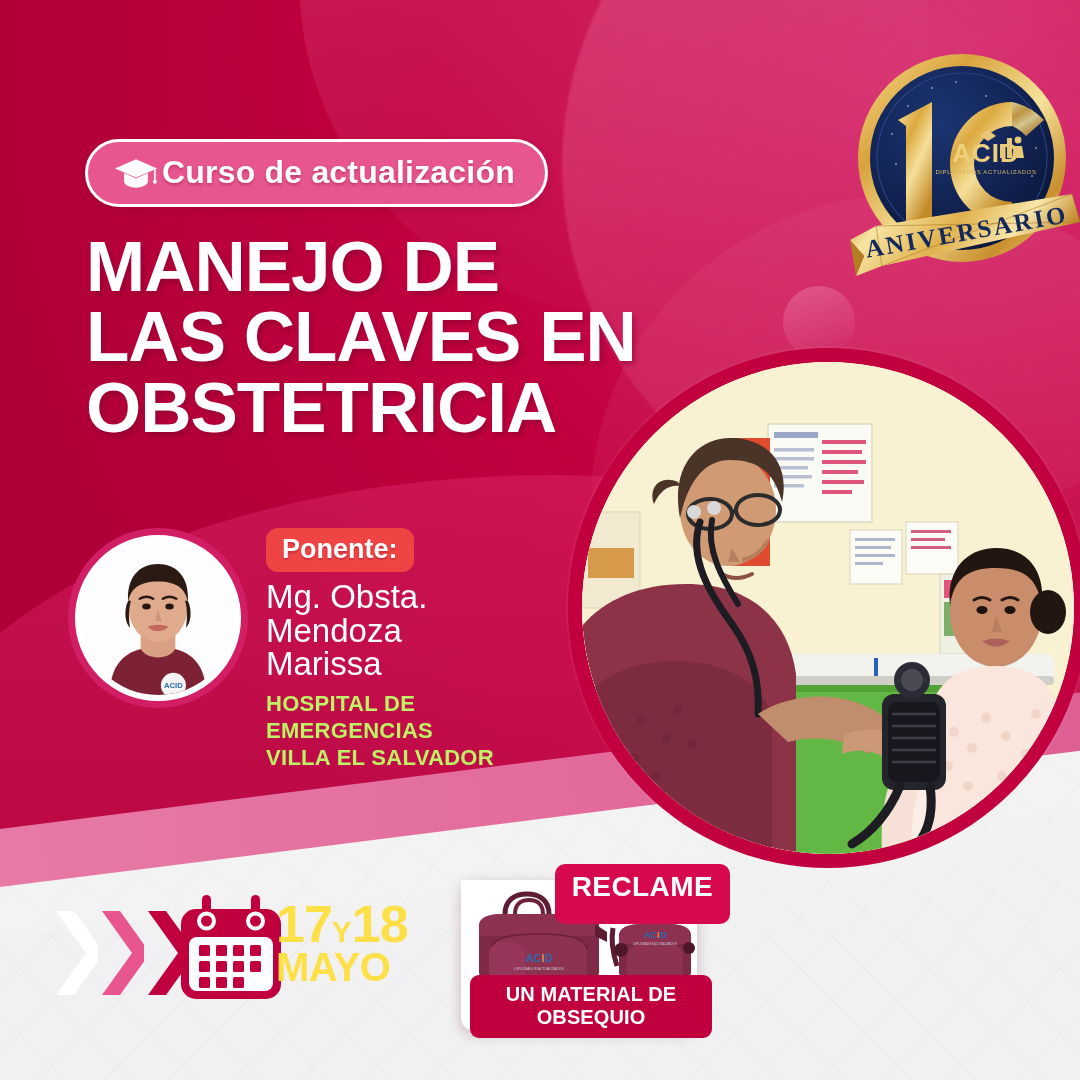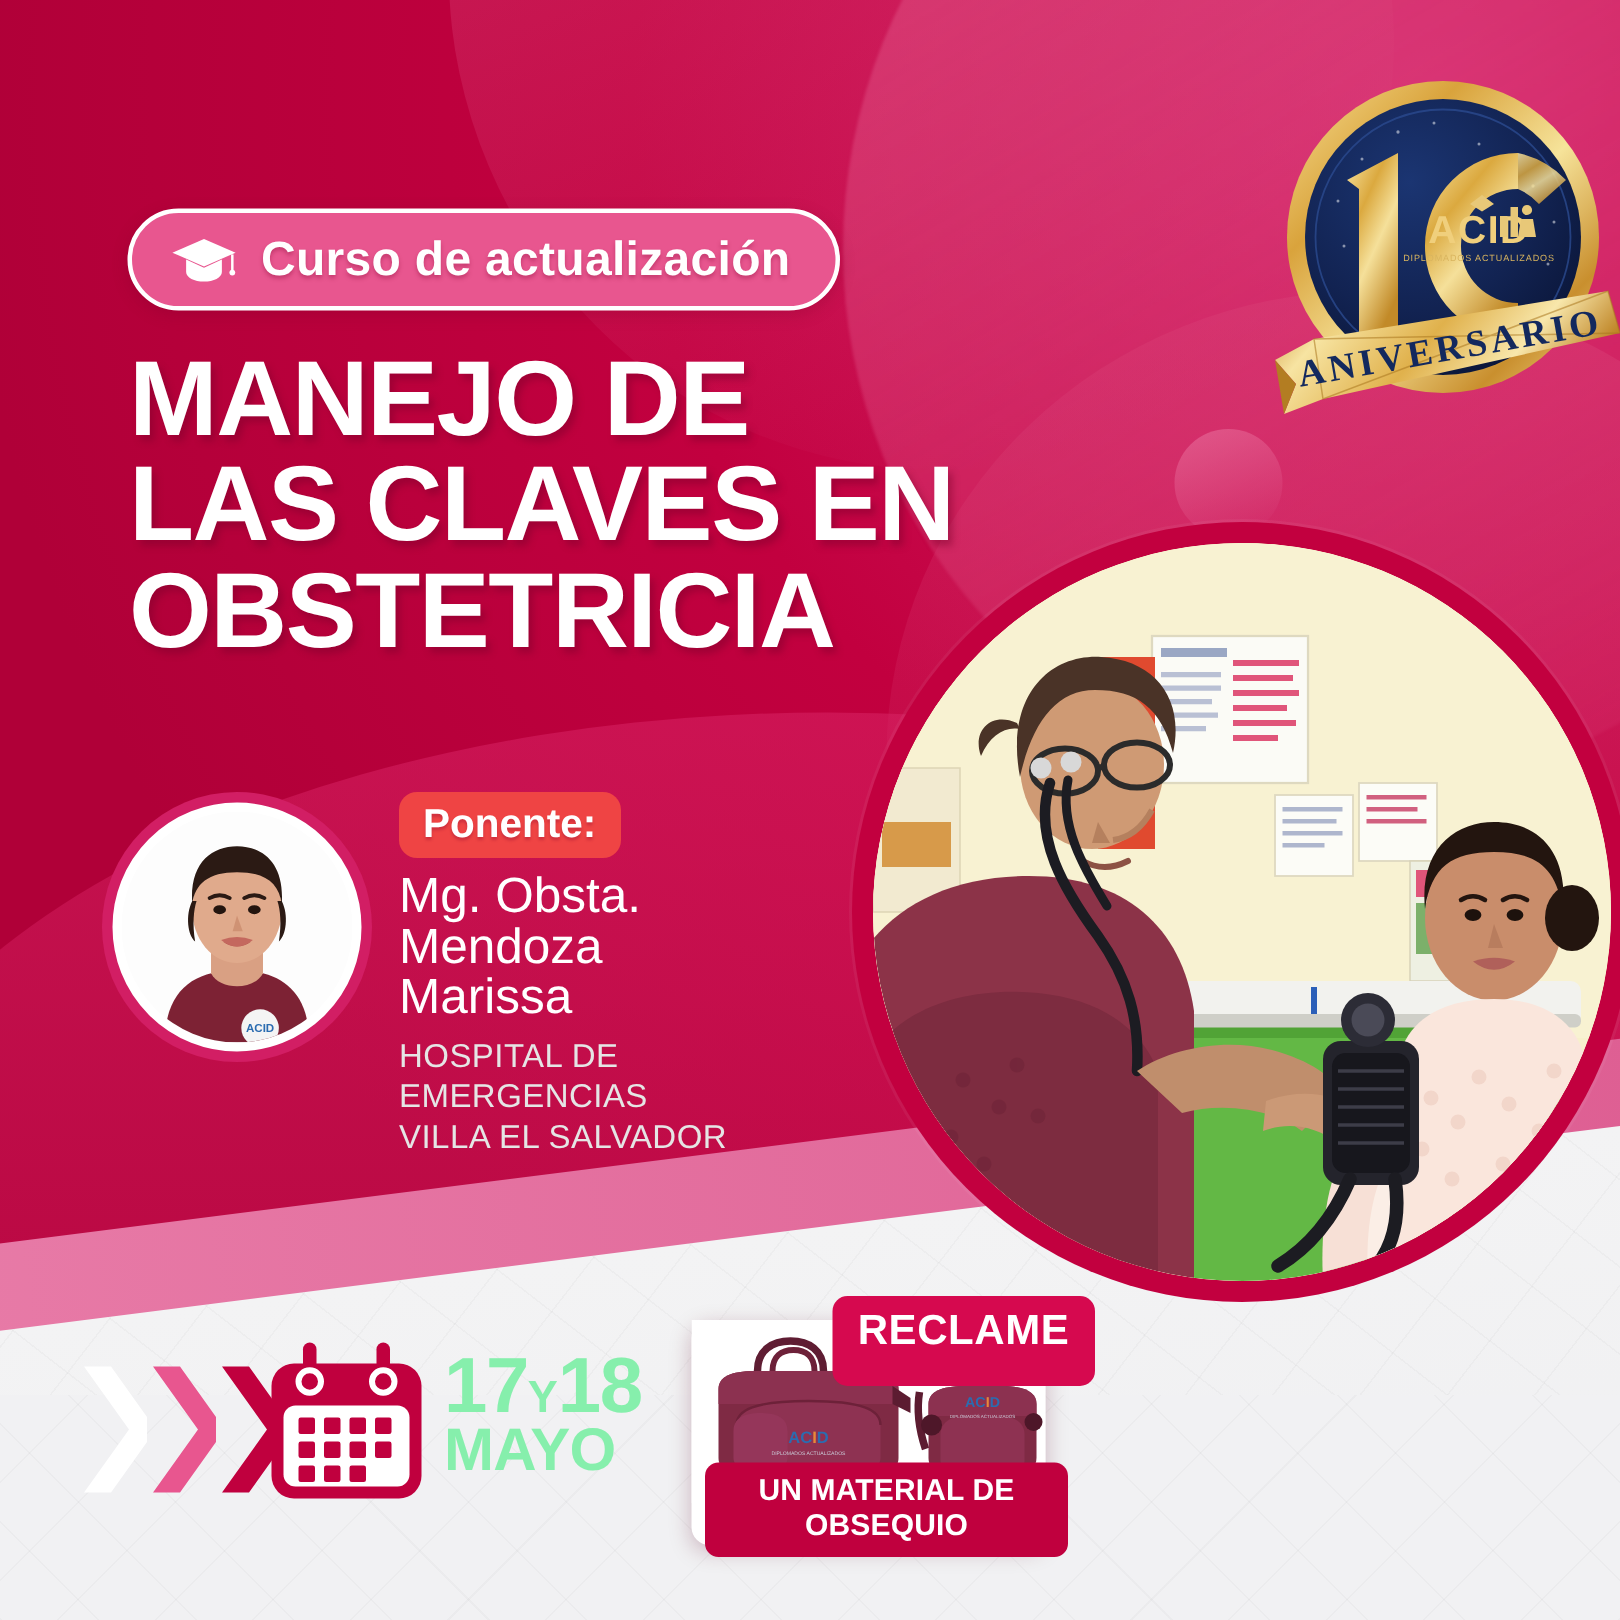--- a/index.html
+++ b/index.html
@@ -72,21 +72,21 @@
   .band-white-fill::after{
     content:""; position:absolute; inset:0;
     background:
       repeating-linear-gradient(-45deg, rgba(0,0,0,.022) 0 1px, transparent 1px 46px),
       repeating-linear-gradient(45deg, rgba(0,0,0,.022) 0 1px, transparent 1px 46px);
   }
 
   
   .course-badge{
     position:absolute; left:85px; top:139px;
-    display:flex; align-items:center; gap:16px;
+    display:flex; align-items:center; gap:4px;
     padding:12px 30px 13px 26px;
     background:#e8568f; border:3px solid #ffffff;
     border-radius:44px;
     box-shadow:0 3px 10px rgba(120,0,40,.25);
   }
   .cap-icon{ width:44px; height:34px; display:block; }
   .course-badge-label{
     color:#fff; font-size:32px; font-weight:bold; letter-spacing:.2px;
     text-shadow:0 2px 3px rgba(130,0,45,.35);
     white-space:nowrap;
@@ -122,21 +122,21 @@
     border-radius:12px; margin-left:10px;
     text-shadow:0 2px 2px rgba(130,0,45,.3);
   }
   .speaker-name{
     margin-top:8px; margin-left:10px;
     color:#ffffff; font-size:33px; font-weight:normal; line-height:1.02;
   }
   .speaker-name span{ display:block; white-space:nowrap; }
   .speaker-org{
     margin-top:10px; margin-left:10px;
-    color:#e5e5e5; font-size:22px; line-height:1.22; letter-spacing:.3px;
+    color:#bef264; font-size:22px; line-height:1.22; letter-spacing:.3px;font-weight:bold;
   }
   .speaker-org span{ display:block; white-space:nowrap; }
 
   
   .main-photo-ring{
     position:absolute; left:568px; top:348px;
     width:520px; height:520px; border-radius:50%;
     background:#c2003f; padding:14px;
     box-shadow:0 0 0 2px rgba(255,255,255,.05);
   }
@@ -144,22 +144,22 @@
     width:100%; height:100%; border-radius:50%; overflow:hidden;
     position:relative; background:#f6eec6;
   }
   .mp-svg{ position:absolute; inset:0; }
 
   
   .chevrons{ position:absolute; left:52px; top:905px; display:flex; gap:0px; }
   .chev{ width:46px; height:96px; }
   .calendar{ position:absolute; left:175px; top:893px; width:112px; height:112px; }
   .date-text{
-    position:absolute; left:296px; top:900px;
-    color:#86efac; font-weight:bold; line-height:.94;
+    position:absolute; left:276px; top:900px;
+    color:#fde047; font-weight:bold; line-height:.94;
   }
   .date-line1{ font-size:52px; letter-spacing:-1px; white-space:nowrap; }
   .date-line1 .conj{ font-size:30px; letter-spacing:0; }
   .date-line2{ font-size:40px; letter-spacing:-.5px; }
 
   
   .gift{
     position:absolute; left:461px; top:880px;
     width:236px; height:150px;
     background:#ffffff; border-radius:12px;

